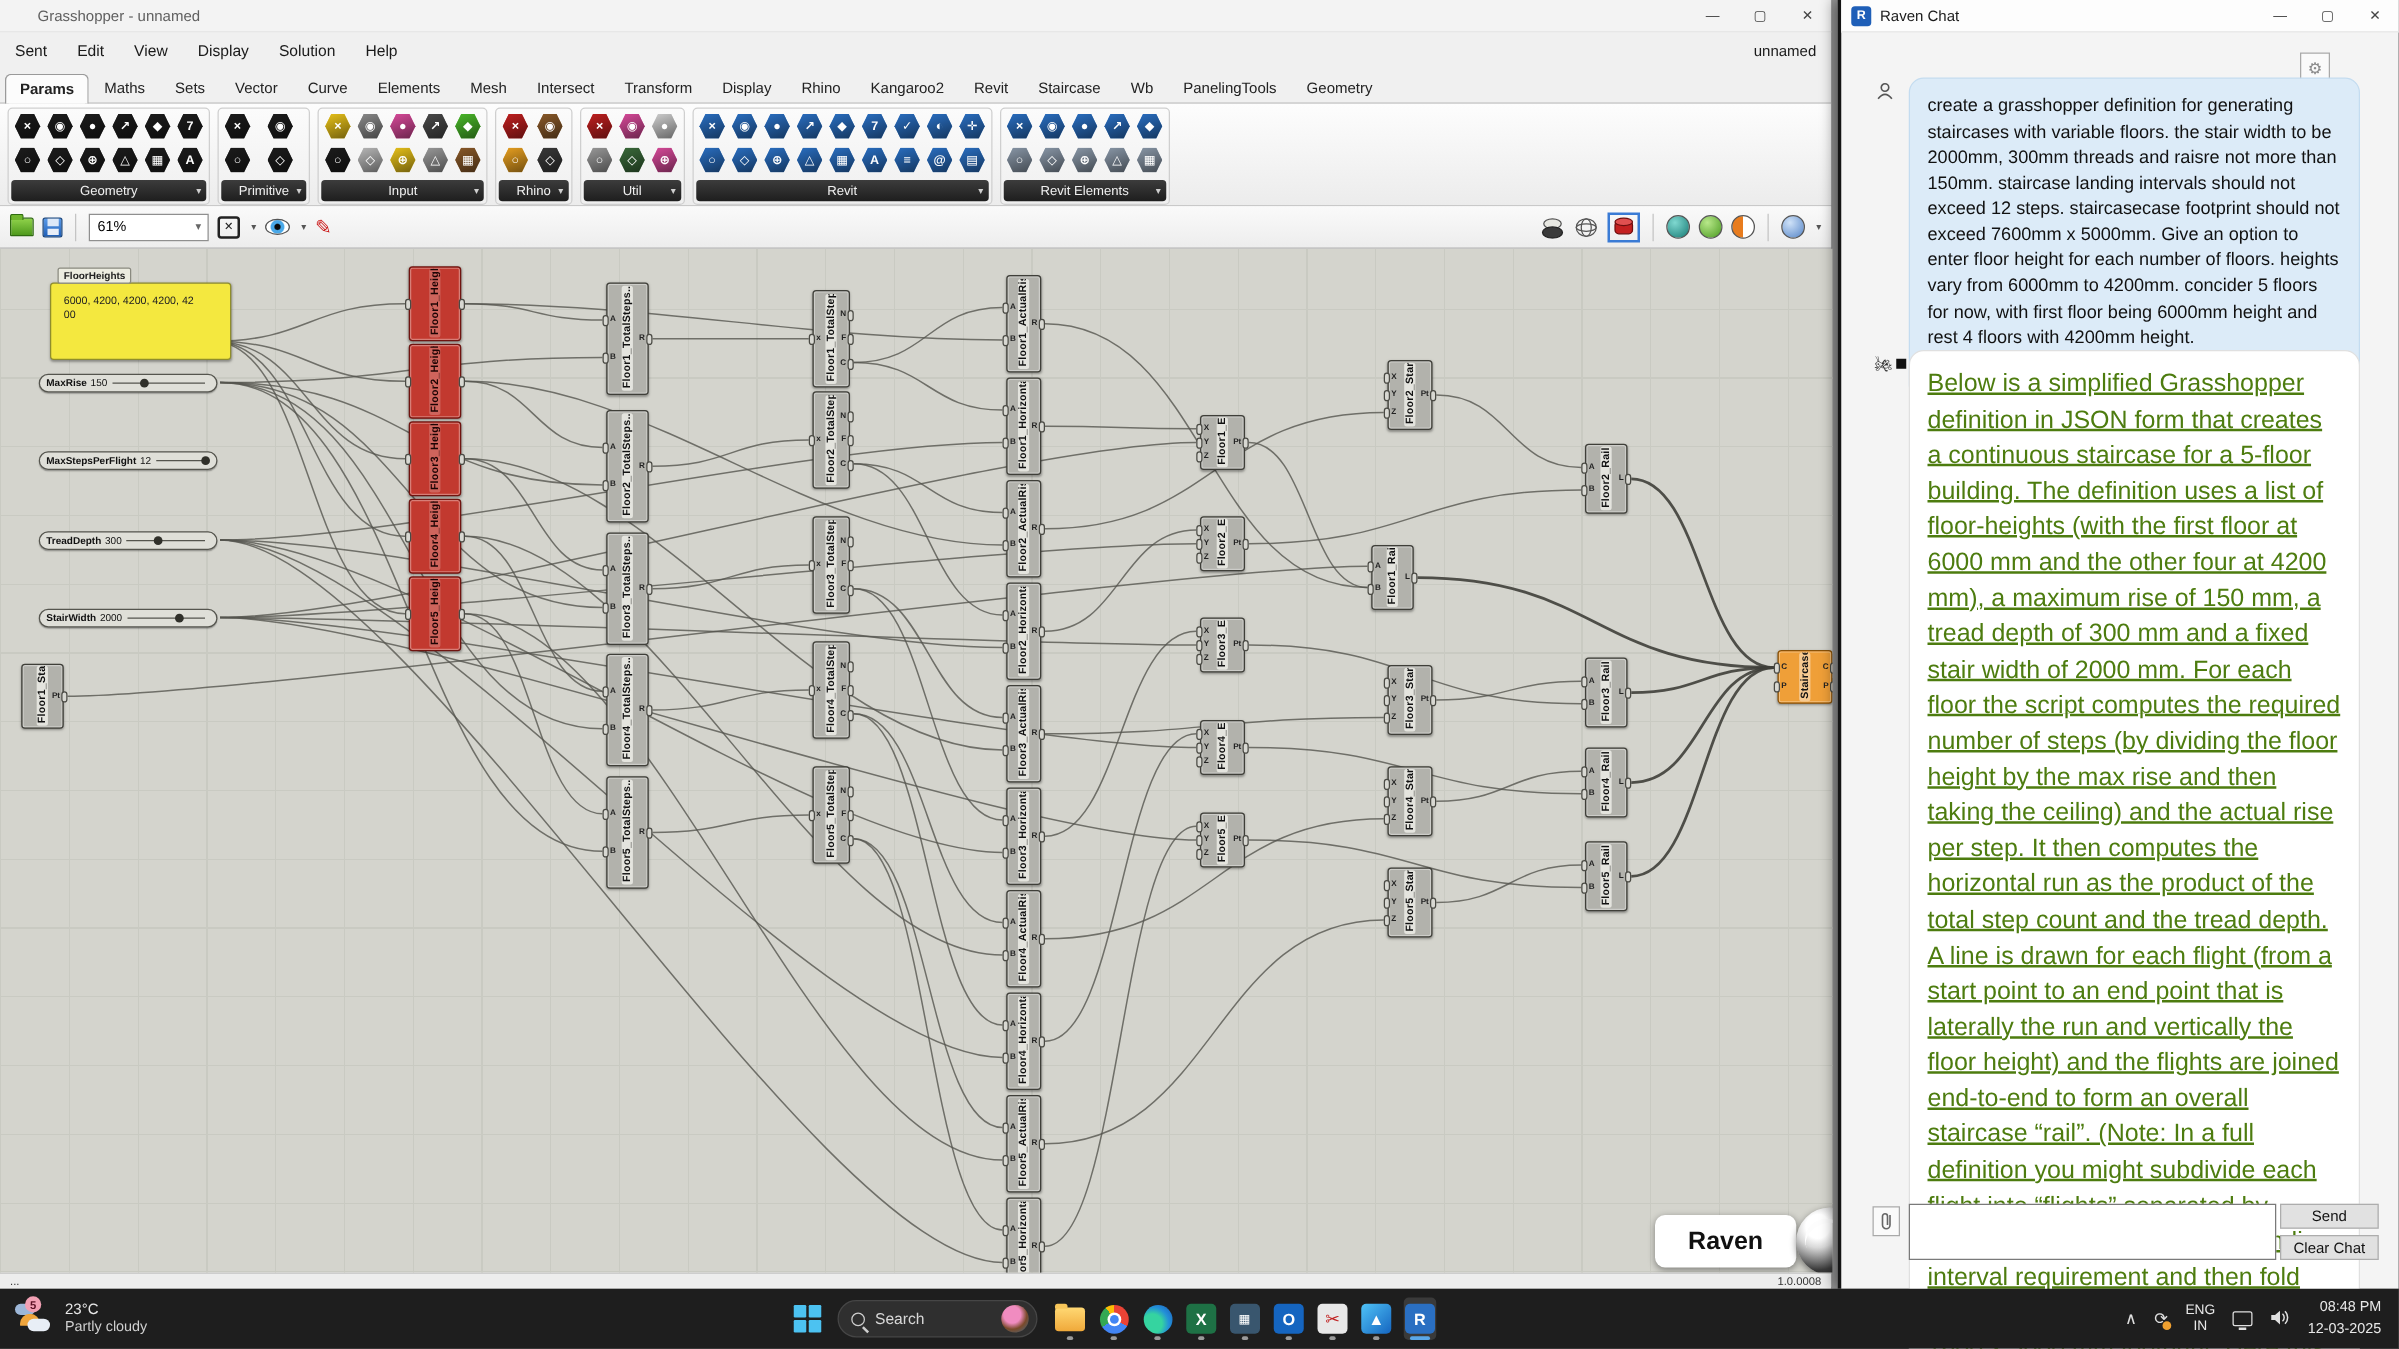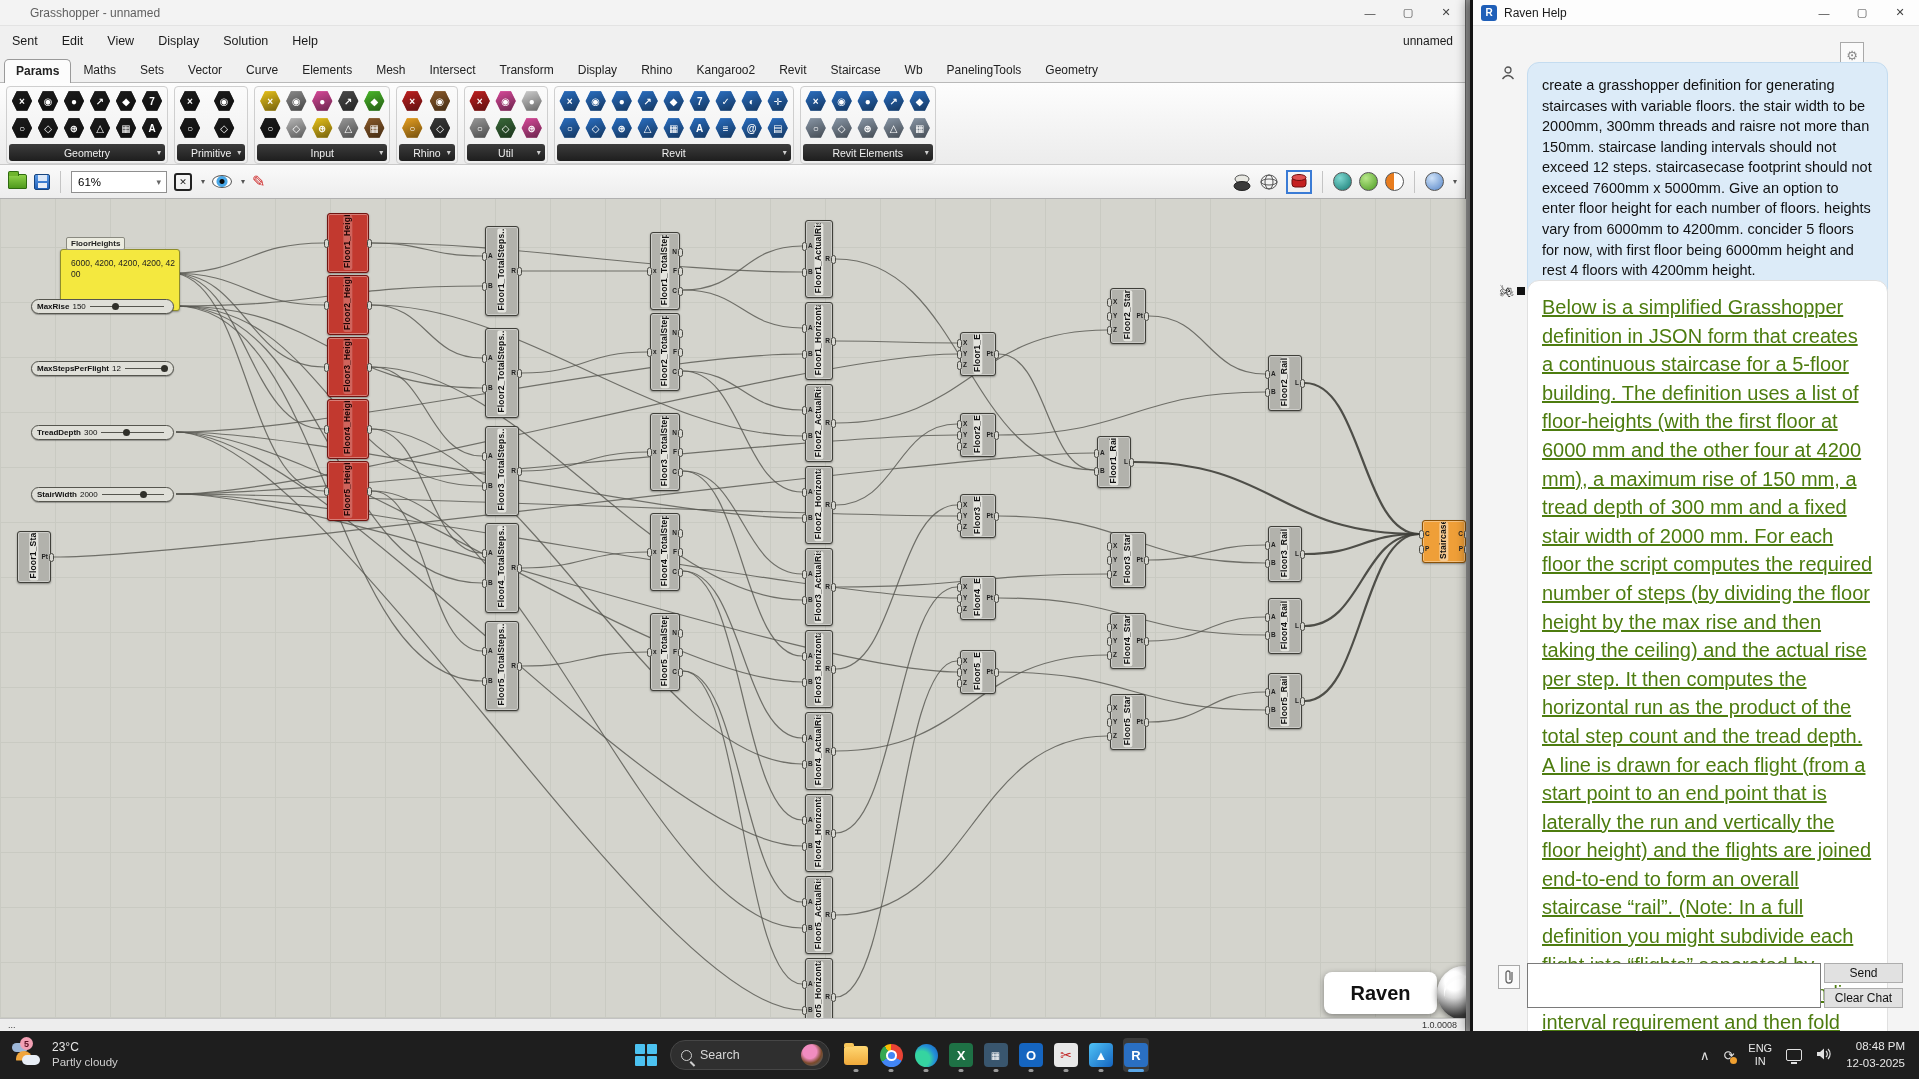--- a/index.html
+++ b/index.html
@@ -591,21 +591,21 @@
           <path d="M 1149 523 C 1207 523, 1207 493, 1265 493"></path>
           <path d="M 54 358 C 204 358, 944 254, 1094 254"></path>
           <path d="M 1134 263 C 1276.5 263, 1276.5 335, 1419 335" class="fat"></path>
           <path d="M 1305 184 C 1362 184, 1362 335, 1419 335" class="fat"></path>
           <path d="M 1305 355 C 1362 355, 1362 335, 1419 335" class="fat"></path>
           <path d="M 1305 427 C 1362 427, 1362 335, 1419 335" class="fat"></path>
           <path d="M 1305 502 C 1362 502, 1362 335, 1419 335" class="fat"></path>
           <path d="M 1469 342 C 1499 342, 1435 347, 1465 347" class="fat"></path>
         </svg>
       <div id="nodes">
-          <div id="fh-panel" style="left: 40px; top: 50px; width: 120px; height: 62px; position: absolute; margin-left: 20px;">
+          <div id="fh-panel" style="left: 40px; top: 27px; width: 145px; height: 62px; position: absolute;">
             <span id="fh-tab">FloorHeights</span>
   <div id="fh-body">6000, 4200, 4200, 4200, 42<br>00</div>
           </div>
           <div class="gh-slider" style="left: 31px; top: 100px; width: 143px;">
             <span class="sname">MaxRise</span>
     <span class="sval">150</span>
     <span class="track">
               <span class="knob" style="left:30%"></span>
             </span>
           </div>
@@ -1021,21 +1021,21 @@
     </div>
     <div id="gh-status">
       <span>...</span>
       <span id="gh-version">1.0.0008</span>
     </div>
   </div>
 
   <div id="raven-window">
     <div id="rv-titlebar">
       <span id="rv-app-icon">R</span>
-      <span id="rv-title">Raven Help</span>
+      <span id="rv-title">Raven Chat</span>
       <div class="win-controls">
         <span class="win-btn">—</span>
         <span class="win-btn">▢</span>
         <span class="win-btn">✕</span>
       </div>
     </div>
     <div id="rv-gear">⚙</div>
 
     <div id="user-avatar">
       <svg width="14" height="14" viewBox="0 0 14 14">

